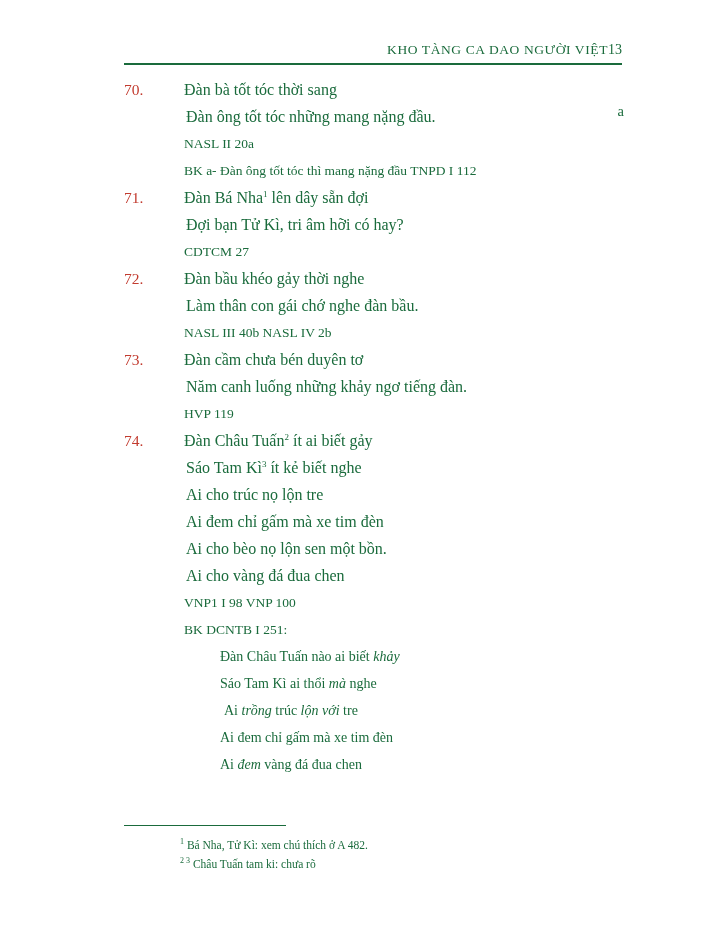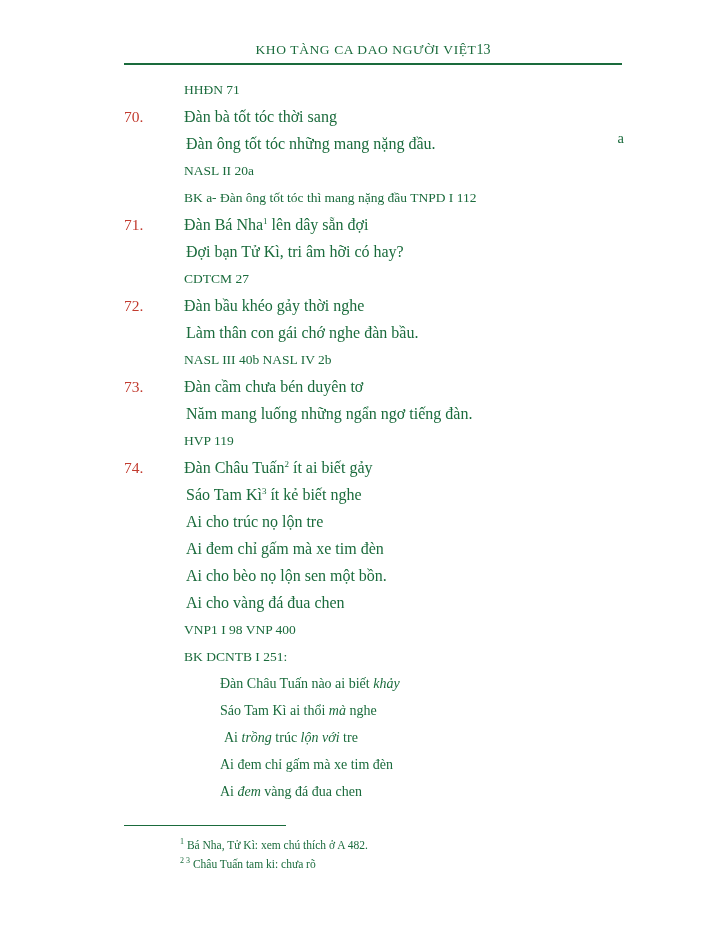--- a/index.html
+++ b/index.html
@@ -22,21 +22,21 @@
     height: 935px;
   }
   
   .header {
     position: absolute;
     left: 124px;
     top: 42px;
     width: 498px;
     display: flex;
     align-items: baseline;
-    justify-content: center;
+    justify-content: flex-end;
   }
   .header-title {
     font-size: 13.5px;
     letter-spacing: 0.6px;
     color: #1a6b3c;
     font-family: "Liberation Serif", serif;
   }
   .header-page {
     font-size: 14px;
     color: #1a6b3c;
@@ -145,24 +145,20 @@
 <div class="page">
 
   <div class="header">
     <div class="header-title">KHO TÀNG CA DAO NGƯỜI VIỆT</div>
     <div class="header-page">13</div>
   </div>
   <div class="header-rule"></div>
 
   <div class="content" id="body-lines">
       <div class="line">
-        <div class="num"></div>
-        <div class="txt source">HHĐN 71</div>
-      </div>
-      <div class="line">
         <div class="num">70.</div>
         <div class="txt verse">Đàn bà tốt tóc thời sang</div>
       </div>
       <div class="line">
         <div class="num"></div>
         <div class="txt verse2">Đàn ông tốt tóc những mang nặng đầu.</div>
         <span class="trail-a">a</span>
       </div>
       <div class="line">
         <div class="num"></div>
@@ -195,21 +191,21 @@
       <div class="line">
         <div class="num"></div>
         <div class="txt source">NASL III 40b NASL IV 2b</div>
       </div>
       <div class="line">
         <div class="num">73.</div>
         <div class="txt verse">Đàn cầm chưa bén duyên tơ</div>
       </div>
       <div class="line">
         <div class="num"></div>
-        <div class="txt verse2">Năm mang luống những ngẩn ngơ tiếng đàn.</div>
+        <div class="txt verse2">Năm canh luống những khảy ngơ tiếng đàn.</div>
       </div>
       <div class="line">
         <div class="num"></div>
         <div class="txt source">HVP 119</div>
       </div>
       <div class="line">
         <div class="num">74.</div>
         <div class="txt verse">Đàn Châu Tuấn<sup>2</sup> ít ai biết gảy</div>
       </div>
       <div class="line">
@@ -227,21 +223,21 @@
       <div class="line">
         <div class="num"></div>
         <div class="txt verse2">Ai cho bèo nọ lộn sen một bồn.</div>
       </div>
       <div class="line">
         <div class="num"></div>
         <div class="txt verse2">Ai cho vàng đá đua chen</div>
       </div>
       <div class="line">
         <div class="num"></div>
-        <div class="txt source">VNP1 I 98 VNP 400</div>
+        <div class="txt source">VNP1 I 98 VNP 100</div>
       </div>
       <div class="line">
         <div class="num"></div>
         <div class="txt source">BK DCNTB I 251:</div>
       </div>
       <div class="line">
         <div class="num"></div>
         <div class="txt quote">Đàn Châu Tuấn nào ai biết <em>khảy</em></div>
       </div>
       <div class="line">

